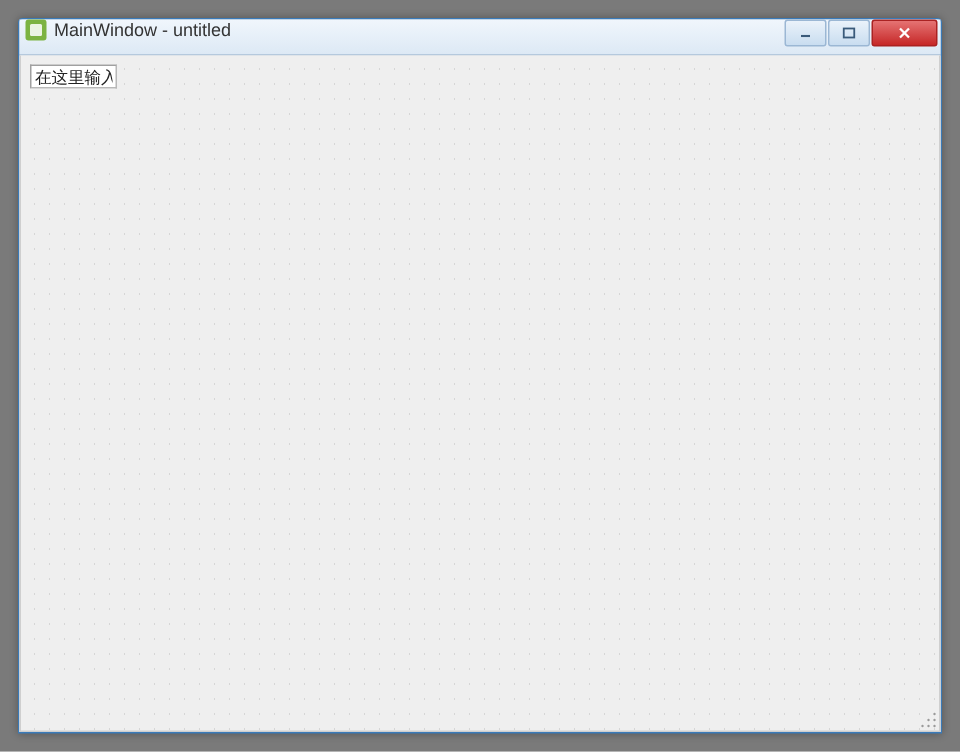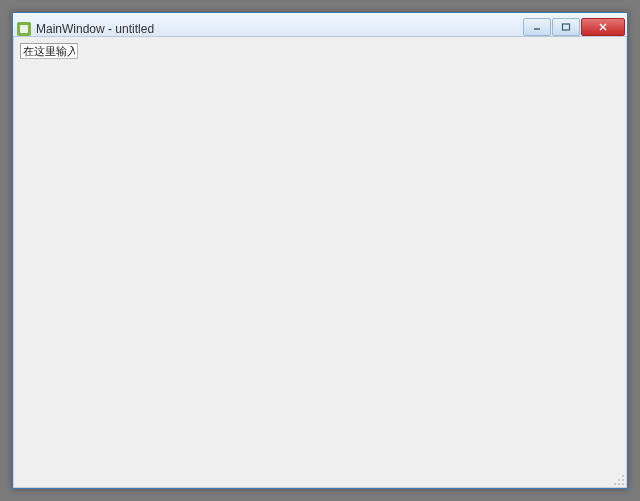--- a/index.html
+++ b/index.html
@@ -22,21 +22,21 @@
       border-radius: 3px 3px 0 0;
       box-shadow: 0 0 6px rgba(0,0,0,0.3);
       display: flex;
       flex-direction: column;
     }
     .titlebar {
       height: 24px;
       background: linear-gradient(to bottom, #f0f6fc, #dde9f5);
       border-bottom: 1px solid #b5c9dd;
       display: flex;
-      align-items: flex-end;
+      align-items: flex-start;
       padding: 0 2px 0 4px;
       position: relative;
     }
     .app-icon {
       width: 14px;
       height: 14px;
       background: #7cb342;
       border-radius: 2px;
       margin-right: 5px;
       display: flex;

